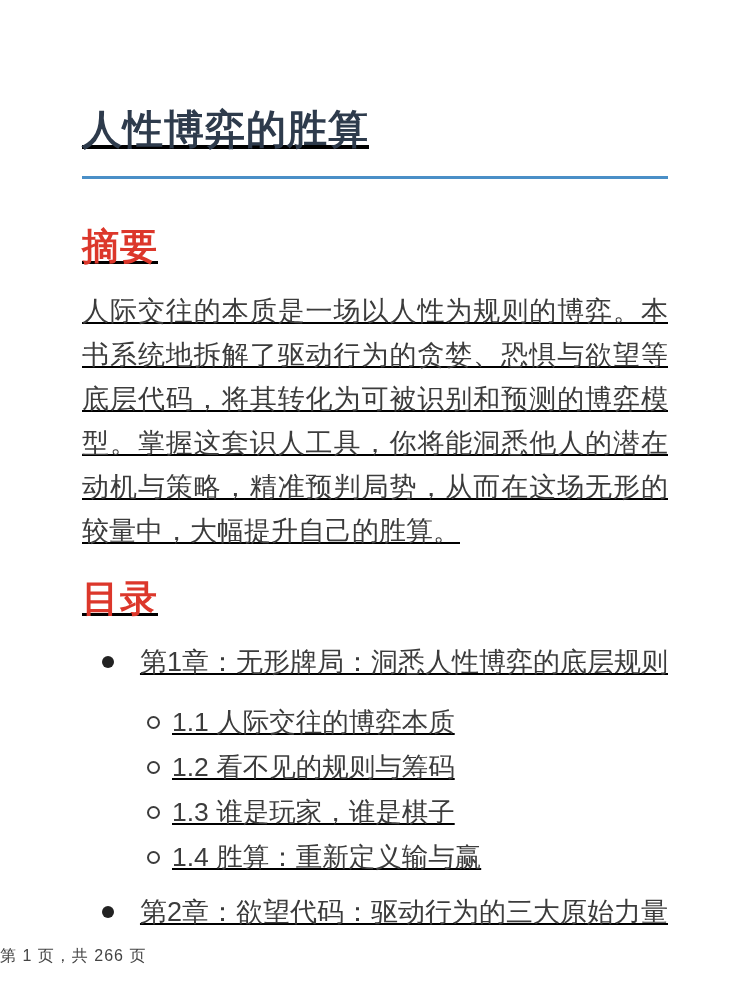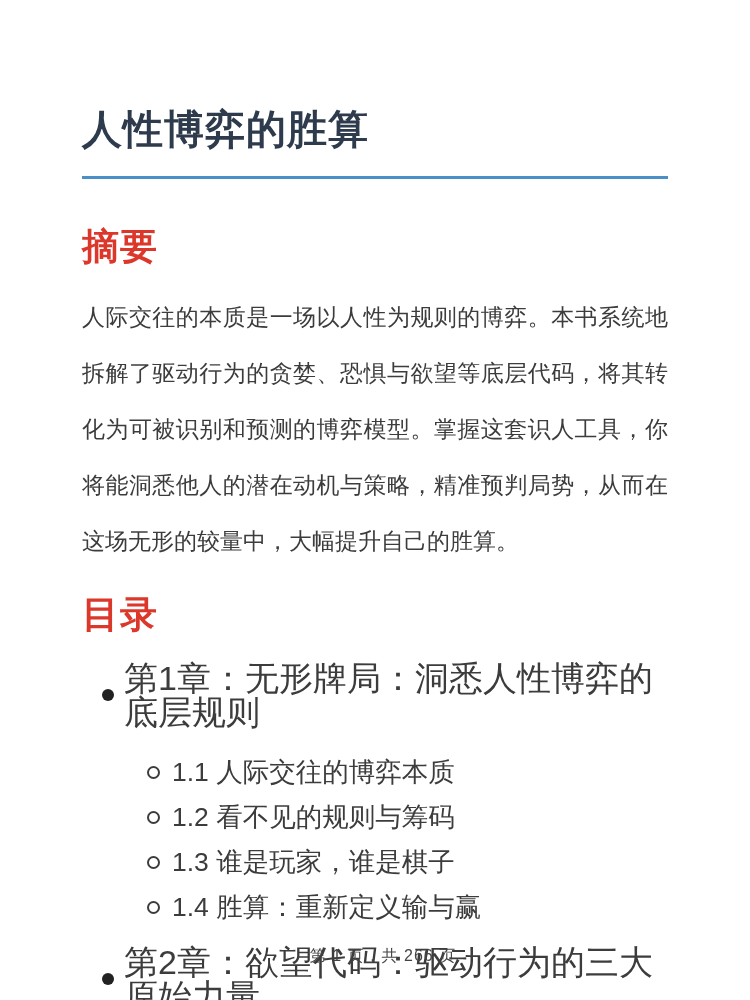--- a/index.html
+++ b/index.html
@@ -9,20 +9,21 @@
     position: relative;
     overflow: hidden;
     font-family: "Liberation Sans", "DejaVu Sans", sans-serif;
   }
   .page {
     position: absolute;
     top: 0; left: 0;
     width: 750px; height: 1000px;
     padding: 0 82px;
     box-sizing: border-box;
+    text-decoration: underline;
   }
   h1.doc-title {
     margin: 0;
     padding-top: 102px;
     font-size: 40px;
     line-height: 1.35;
     font-weight: 700;
     color: #2e3b4c;
     letter-spacing: 1px;
   }
@@ -36,39 +37,40 @@
     font-size: 37px;
     line-height: 1.1;
     font-weight: 700;
     color: #dc372b;
     letter-spacing: 1px;
   }
   #abstract-heading { margin-top: 48px; }
   p.abstract-body {
     margin: 21px 0 4px 0;
     width: 586px;
-    font-size: 23px;
-    line-height: 56px;
+    font-size: 27px;
+    line-height: 44px;
     color: #3c3c3c;
     text-align: justify;
     word-break: break-all;
   }
   #toc-heading { margin-top: 26px; }
   ul.toc-list {
     list-style: none;
     margin: 26px 0 0 0;
     padding: 0;
   }
   li.toc-chapter { margin: 0; padding: 0; }
   .chapter-row {
     display: flex;
     align-items: center;
     line-height: 34px;
-    font-size: 34px;
+    font-size: 27px;
     color: #3c3c3c;
+    justify-content: space-between;
   }
   .bullet-dot {
     flex: 0 0 auto;
     width: 12px; height: 12px;
     border-radius: 50%;
     background: #222222;
     margin: 0 10px 0 20px;
   }
   ul.toc-sublist {
     list-style: none;
@@ -87,23 +89,22 @@
   .bullet-circle {
     flex: 0 0 auto;
     width: 9px; height: 9px;
     border-radius: 50%;
     border: 2px solid #3c3c3c;
     background: transparent;
     margin: 0 12px 0 65px;
   }
   .page-footer {
     position: absolute;
-    left: 16px; right: 0;
+    left: 0; right: 0;
     top: 946px;
-    text-align: center;
     font-size: 16px;
     color: #444444;
     letter-spacing: 1px;
   }
 </style>
 </head>
 <body>
 
 <div class="page">
 

